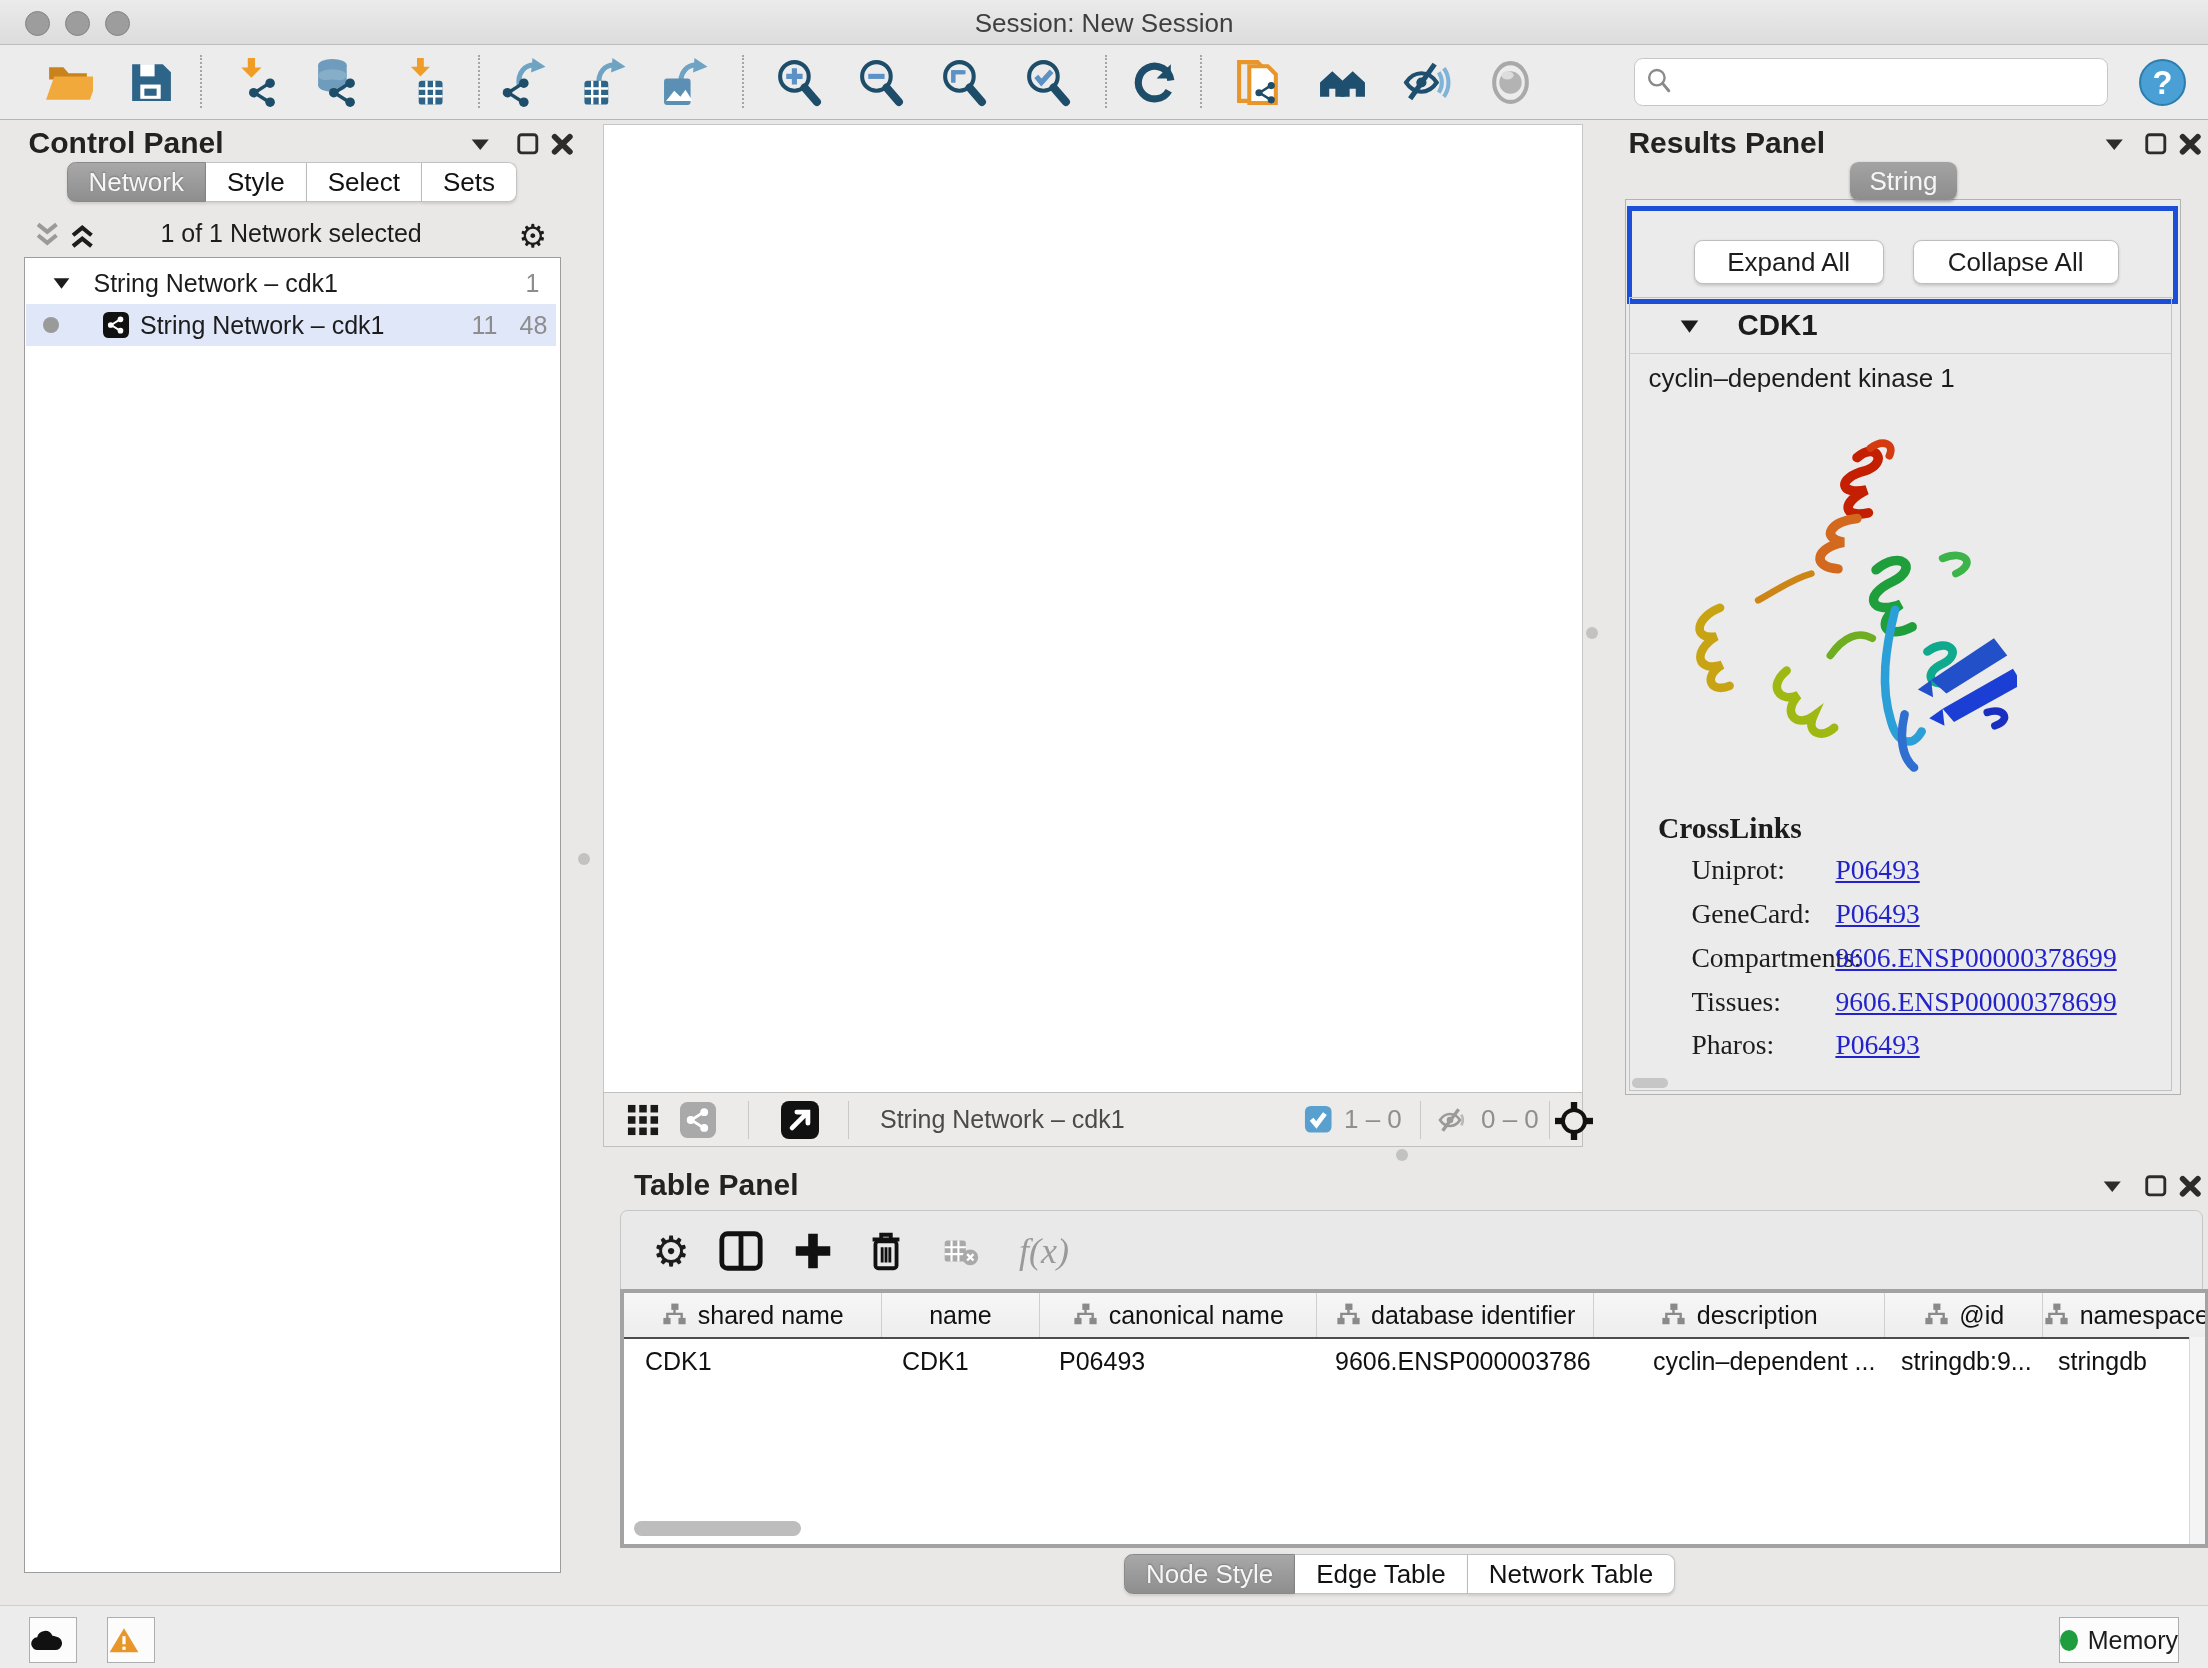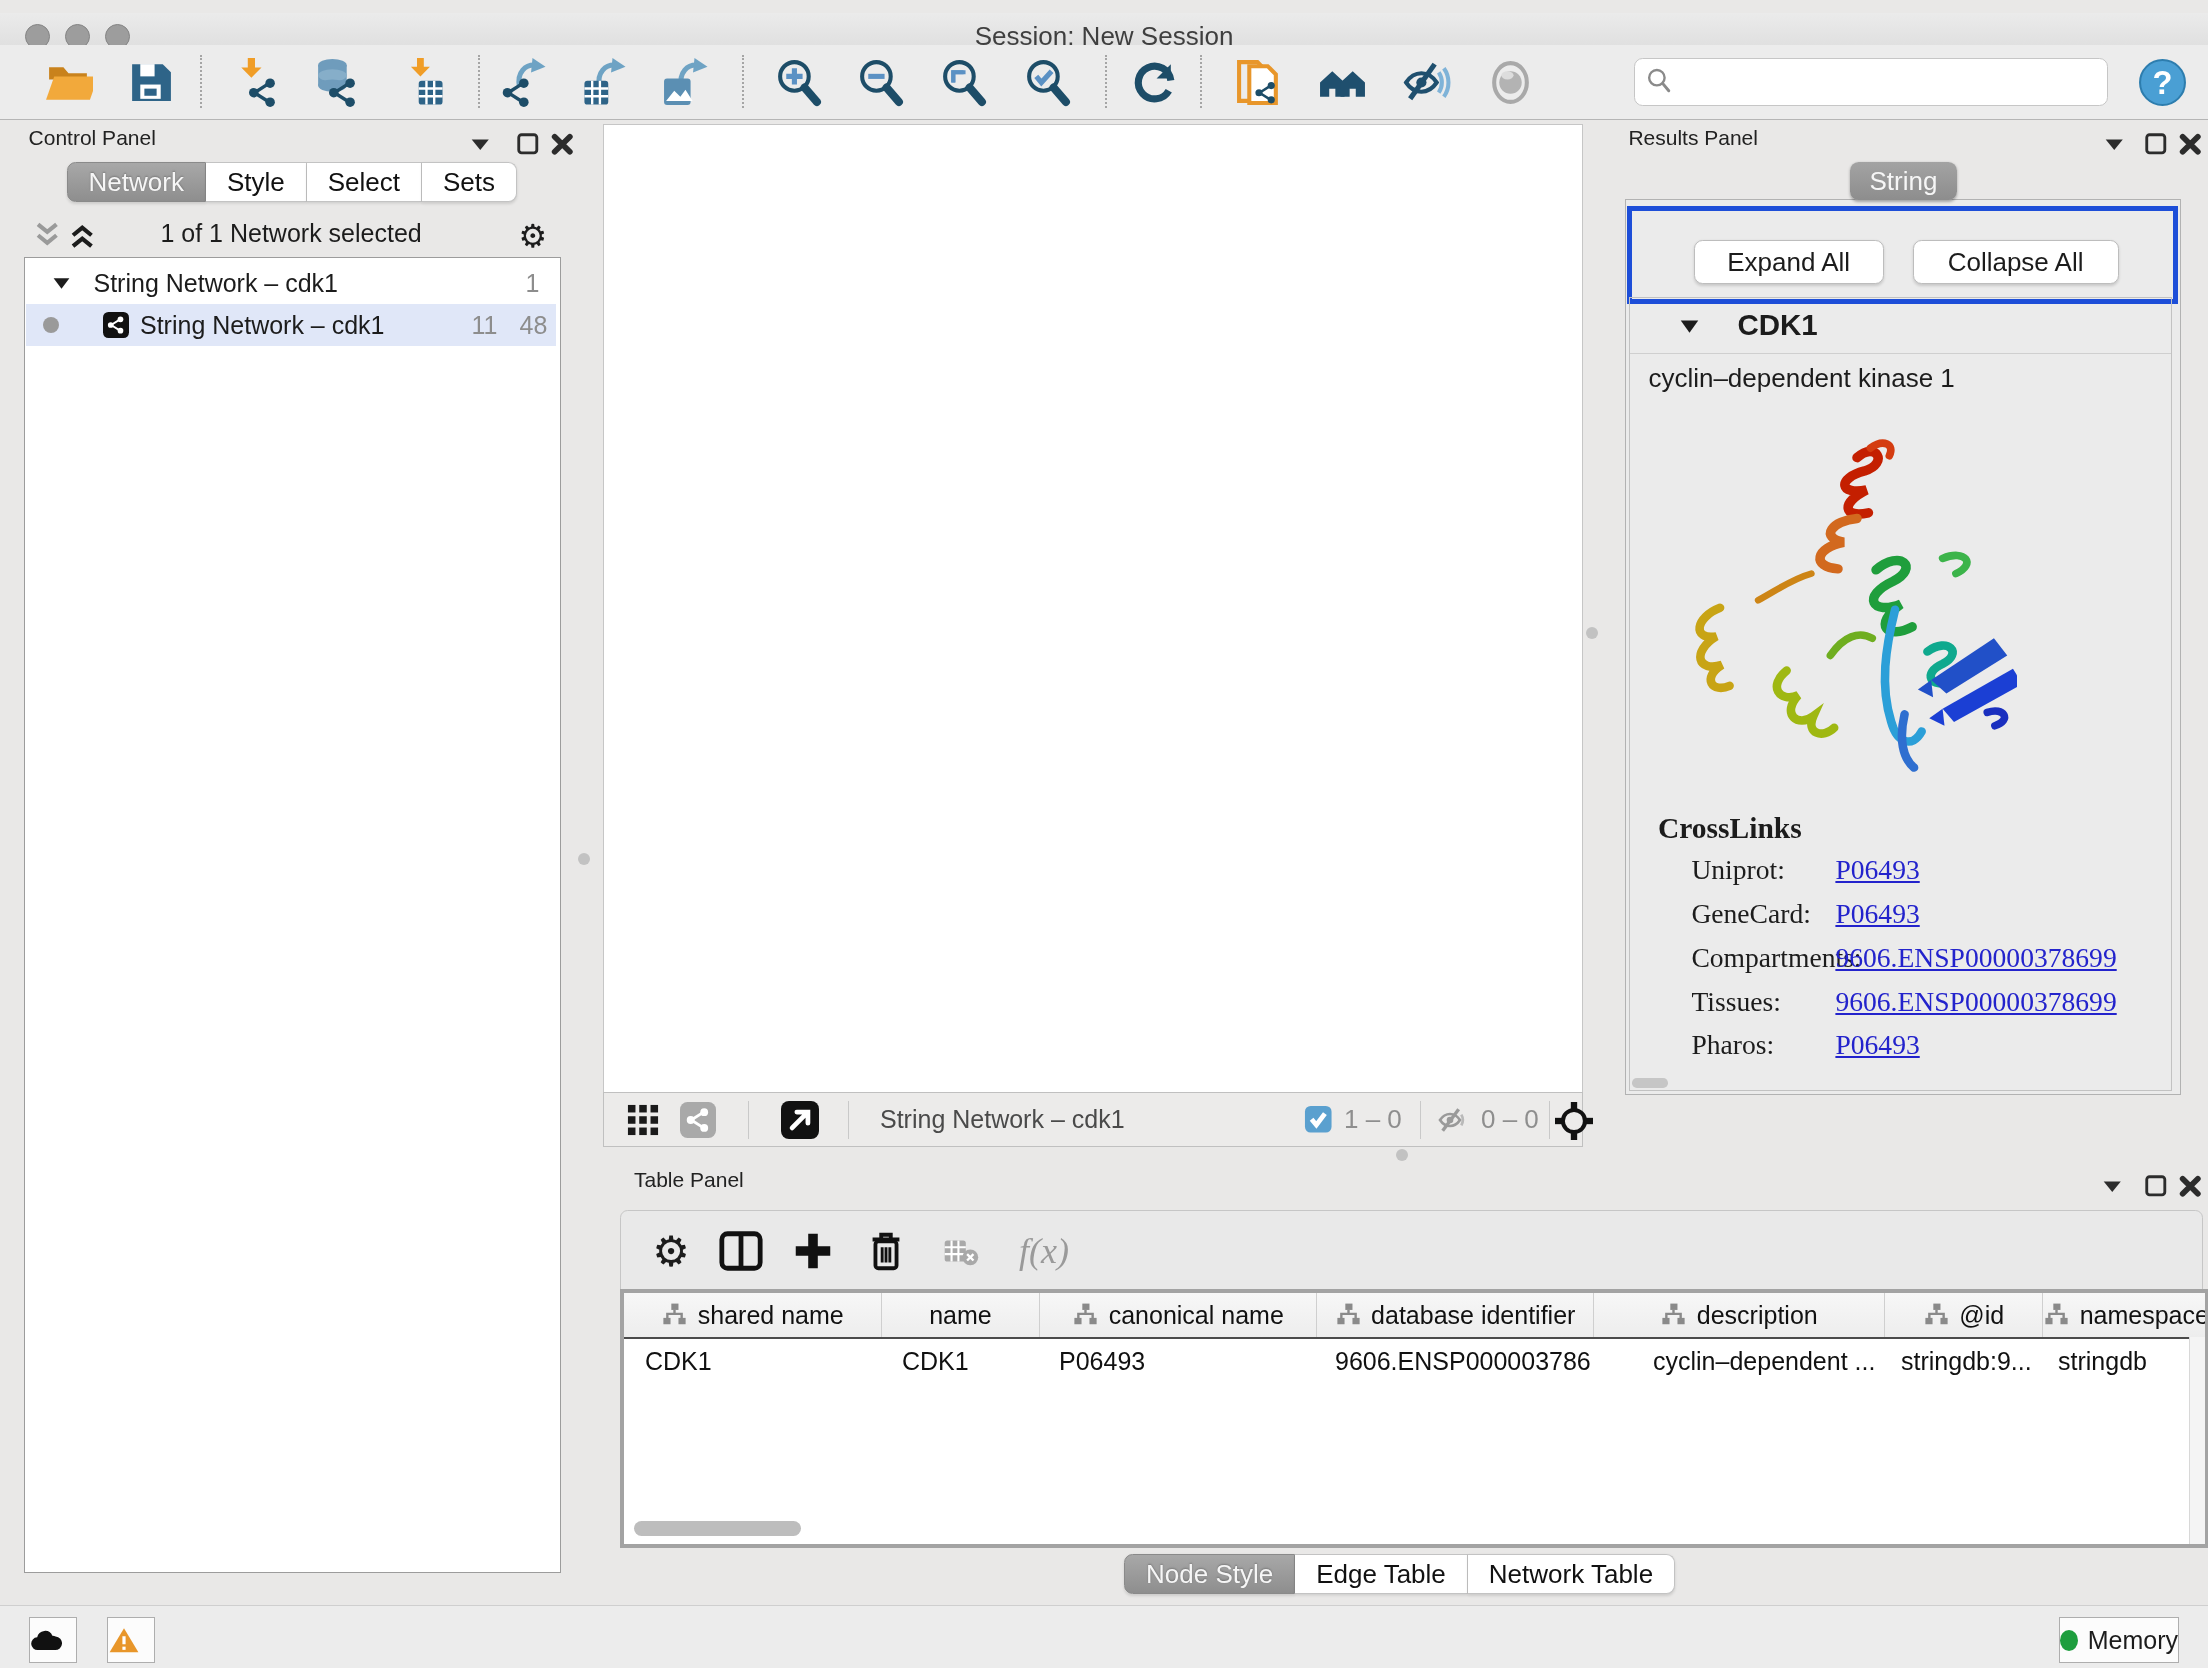--- a/index.html
+++ b/index.html
@@ -1,38 +1,38 @@
 <!DOCTYPE html>
 <html style="font-size:15px"><head>
 <meta charset="utf-8">
 <style>
   html,body{margin:0;padding:0;}
   body{width:2208px;height:1668px;overflow:hidden;background:#e9e8e7;
        font-family:"Liberation Sans",sans-serif;color:#1c1c1c;position:relative;}
   .abs{position:absolute;}
   
-  #titlebar{left:0;top:13px;width:2208px;height:44px;
+  #titlebar{left:0;top:0;width:2208px;height:44px;
     background:linear-gradient(#ebebeb,#dcdcdc);border-bottom:1px solid #bcbcbc;}
   .tlight{position:absolute;top:10.5px;width:23px;height:23px;border-radius:50%;
     background:#9d9d9d;border:1px solid #848484;}
   #win-title{position:absolute;top:7.6px;left:0;width:100%;text-align:center;
     font-size:26px;color:#3f3f3f;}
   
   #toolbar{left:0;top:45px;width:2208px;height:74px;background:#ececec;
     border-bottom:1px solid #b5b5b5;}
   .tbtn{position:absolute;top:11.4px;width:53px;height:53px;display:flex;
     align-items:center;justify-content:center;}
   .tbtn svg{width:49px;height:49px;}
   .tsep{position:absolute;top:9.5px;height:53px;border-left:2.9px dotted #a5a5a5;}
   #search-wrap{position:absolute;left:1634px;top:13.3px;width:472px;height:46px;
     background:#fff;border:1.9px solid #c6c6c6;border-radius:8.6px;}
   #search-input{position:absolute;left:44px;top:3.8px;width:409px;height:34px;border:none;
     outline:none;font-size:25px;font-family:"Liberation Sans",sans-serif;background:transparent;}
   
-  .panel-title{font-size:21px;color:#222;}
+  .panel-title{font-size:30px;color:#222;font-weight:bold;}
   .pn-ico{position:absolute;top:0;width:28.5px;height:28.5px;display:flex;
     align-items:center;justify-content:center;}
   
   .seg{display:flex;}
   .seg .tab{height:38px;line-height:38px;padding:0 21px;font-size:26px;background:#fff;
     border:1px solid #c3c3c3;border-left:none;color:#111;white-space:nowrap;
     box-shadow:0 1.9px 2.9px rgba(0,0,0,0.12);}
   .seg .tab:first-child{border-left:1px solid #c3c3c3;border-radius:8.6px 0 0 8.6px;}
   .seg .tab:last-child{border-radius:0 8.6px 8.6px 0;}
   .seg .tab.sel{background:linear-gradient(#a8a8a8,#8e8e8e);color:#f6f6f6;

